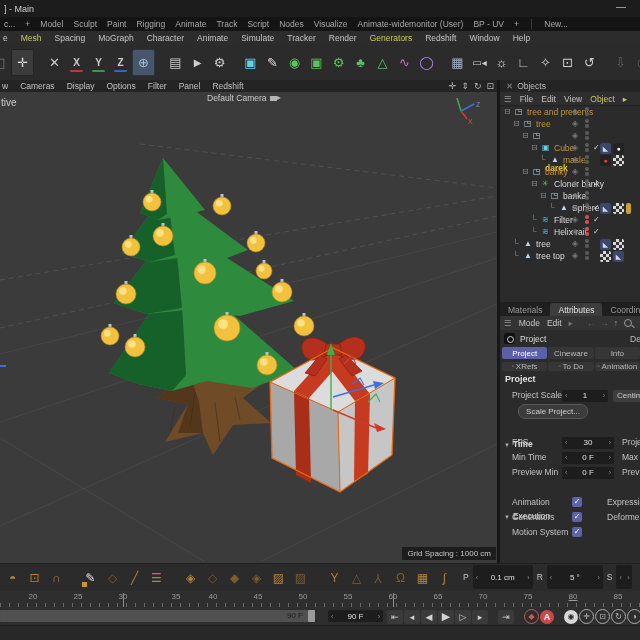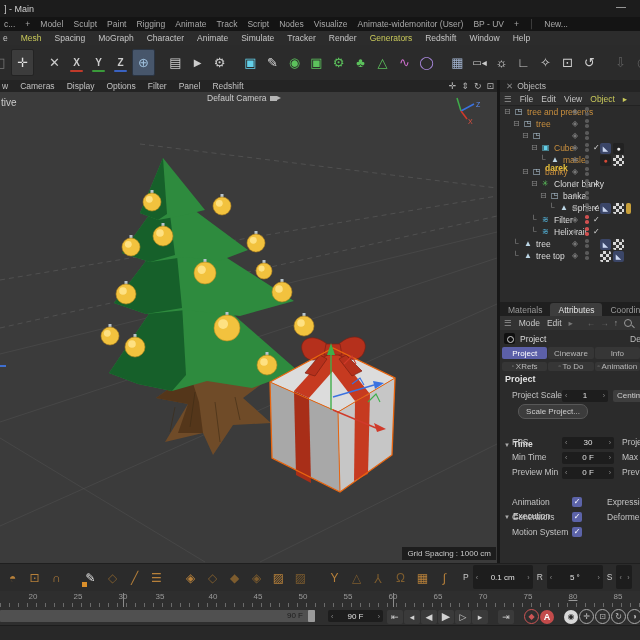--- a/index.html
+++ b/index.html
@@ -811,21 +811,21 @@
         <span class="arr">›</span>
       </span>
     </div>
 
   <div class="band" id="timeline">
     <div id="ruler">
       <div id="ruler-ticks"></div>
     <span class="num" style="left: 33px;">20</span>
         <span class="num" style="left: 78px;">25</span>
         <span class="num" style="left: 123px;">30</span>
-        <span class="num" style="left: 160px;">35</span>
+        <span class="num" style="left: 176px;">35</span>
         <span class="num" style="left: 213px;">40</span>
         <span class="num" style="left: 258px;">45</span>
         <span class="num" style="left: 303px;">50</span>
         <span class="num" style="left: 348px;">55</span>
         <span class="num" style="left: 393px;">60</span>
         <span class="num" style="left: 438px;">65</span>
         <span class="num" style="left: 483px;">70</span>
         <span class="num" style="left: 528px;">75</span>
         <span class="num" style="left: 573px; text-decoration: underline;">80</span>
         <span class="num" style="left: 618px;">85</span>

